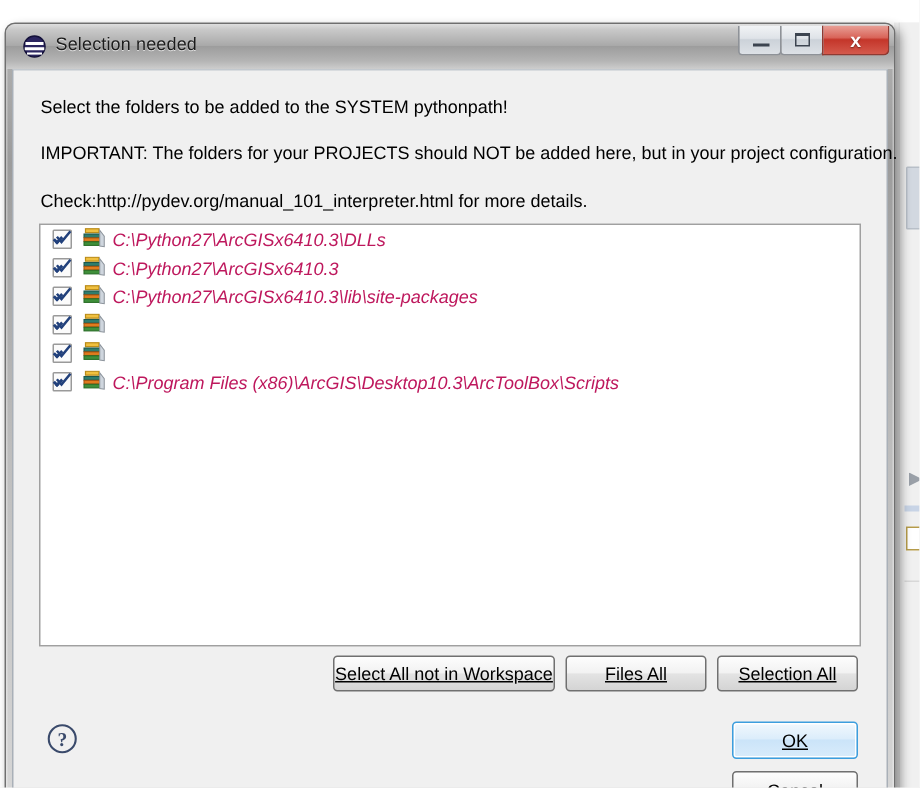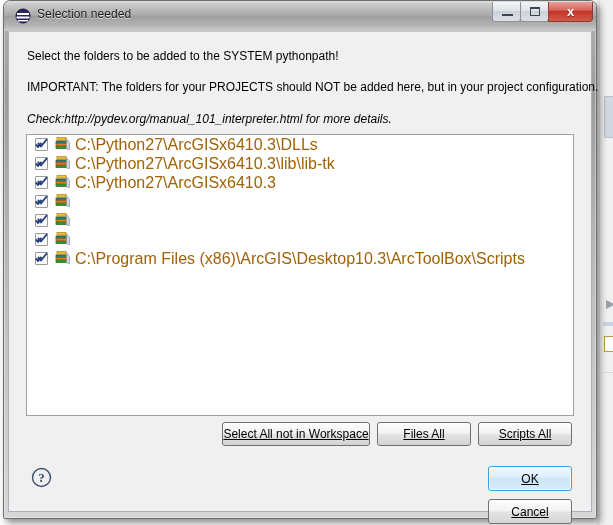--- a/index.html
+++ b/index.html
@@ -14,20 +14,21 @@
     font-family: "Liberation Sans", sans-serif;
     background: #ffffff;
   }
 
   
   #root {
     position: relative;
     width: 613px;
     height: 437px;
     background: #ffffff;
+    margin-top: 15px;
   }
   .bg-window {
     position: absolute;
     left: 596px;
     top: 0;
     width: 17px;
     height: 525px;
     background: #f0f0f0;
     overflow: hidden;
   }
@@ -212,21 +213,21 @@
 
   .msg {
     position: absolute;
     left: 18px;
     font-size: 12px;
     color: #000000;
     white-space: nowrap;
   }
   .msg.line1 { top: 17px; }
   .msg.line2 { top: 48px; }
-  .msg.line3 { top: 80px; font-style: italic; }
+  .msg.line3 { top: 80px; }
 
   
   .listbox {
     position: absolute;
     left: 17px;
     top: 102px;
     width: 548px;
     height: 282px;
     box-sizing: border-box;
     background: #ffffff;
@@ -272,24 +273,25 @@
     height: 11px;
   }
 
   .folder-icon {
     flex: 0 0 auto;
     width: 16px;
     height: 15px;
     margin-right: 5px;
   }
   .row-label {
-    font-size: 16px;
-    color: #a16207;
+    font-size: 12px;
+    color: #be185d;
     white-space: nowrap;
     line-height: 14px;
+    font-style: italic;
   }
 
   
   .mid-buttons {
     position: absolute;
     top: 390px;
     right: 19px;
     display: flex;
     gap: 7px;
   }
@@ -409,50 +411,36 @@
                 <path d="M1.5 5.5 L4 8.4 L9.4 1.8" fill="none" stroke="#22417c" stroke-width="1.7" stroke-linecap="square"></path>
               </svg>
             </span>
             <span class="folder-icon"><svg width="16" height="15" viewBox="0 0 16 15">
                 <rect x="3" y="0.5" width="9" height="2.6" fill="#f0c040" stroke="#b98b18" stroke-width="0.8"></rect>
                 <rect x="2" y="4" width="11" height="2.4" fill="#2e7d6e" stroke="#1d574c" stroke-width="0.7"></rect>
                 <rect x="2" y="6.6" width="11" height="2.4" fill="#e07b1e" stroke="#a8540e" stroke-width="0.7"></rect>
                 <rect x="2" y="9.2" width="11" height="2.4" fill="#3f8f3a" stroke="#276b24" stroke-width="0.7"></rect>
                 <path d="M12.5 1.5 L15.5 5.5 L15.5 12.5 L12.5 12.0 Z" fill="#cfd6de" stroke="#8d949c" stroke-width="0.7"></path>
               </svg></span>
-            <span class="row-label">C:\Python27\ArcGISx6410.3\lib\lib-tk</span>
-          </div>
-          <div class="list-row">
-            <span class="cb">
-              <svg class="tick" viewBox="0 0 11 11">
-                <path d="M1.5 5.5 L4 8.4 L9.4 1.8" fill="none" stroke="#22417c" stroke-width="1.7" stroke-linecap="square"></path>
-              </svg>
-            </span>
-            <span class="folder-icon"><svg width="16" height="15" viewBox="0 0 16 15">
-                <rect x="3" y="0.5" width="9" height="2.6" fill="#f0c040" stroke="#b98b18" stroke-width="0.8"></rect>
-                <rect x="2" y="4" width="11" height="2.4" fill="#2e7d6e" stroke="#1d574c" stroke-width="0.7"></rect>
-                <rect x="2" y="6.6" width="11" height="2.4" fill="#e07b1e" stroke="#a8540e" stroke-width="0.7"></rect>
-                <rect x="2" y="9.2" width="11" height="2.4" fill="#3f8f3a" stroke="#276b24" stroke-width="0.7"></rect>
-                <path d="M12.5 1.5 L15.5 5.5 L15.5 12.5 L12.5 12.0 Z" fill="#cfd6de" stroke="#8d949c" stroke-width="0.7"></path>
-              </svg></span>
             <span class="row-label">C:\Python27\ArcGISx6410.3</span>
           </div>
           <div class="list-row">
             <span class="cb">
               <svg class="tick" viewBox="0 0 11 11">
                 <path d="M1.5 5.5 L4 8.4 L9.4 1.8" fill="none" stroke="#22417c" stroke-width="1.7" stroke-linecap="square"></path>
               </svg>
             </span>
             <span class="folder-icon"><svg width="16" height="15" viewBox="0 0 16 15">
                 <rect x="3" y="0.5" width="9" height="2.6" fill="#f0c040" stroke="#b98b18" stroke-width="0.8"></rect>
                 <rect x="2" y="4" width="11" height="2.4" fill="#2e7d6e" stroke="#1d574c" stroke-width="0.7"></rect>
                 <rect x="2" y="6.6" width="11" height="2.4" fill="#e07b1e" stroke="#a8540e" stroke-width="0.7"></rect>
                 <rect x="2" y="9.2" width="11" height="2.4" fill="#3f8f3a" stroke="#276b24" stroke-width="0.7"></rect>
                 <path d="M12.5 1.5 L15.5 5.5 L15.5 12.5 L12.5 12.0 Z" fill="#cfd6de" stroke="#8d949c" stroke-width="0.7"></path>
               </svg></span>
+            <span class="row-label">C:\Python27\ArcGISx6410.3\lib\site-packages</span>
           </div>
           <div class="list-row">
             <span class="cb">
               <svg class="tick" viewBox="0 0 11 11">
                 <path d="M1.5 5.5 L4 8.4 L9.4 1.8" fill="none" stroke="#22417c" stroke-width="1.7" stroke-linecap="square"></path>
               </svg>
             </span>
             <span class="folder-icon"><svg width="16" height="15" viewBox="0 0 16 15">
                 <rect x="3" y="0.5" width="9" height="2.6" fill="#f0c040" stroke="#b98b18" stroke-width="0.8"></rect>
                 <rect x="2" y="4" width="11" height="2.4" fill="#2e7d6e" stroke="#1d574c" stroke-width="0.7"></rect>
@@ -488,21 +476,21 @@
                 <rect x="2" y="9.2" width="11" height="2.4" fill="#3f8f3a" stroke="#276b24" stroke-width="0.7"></rect>
                 <path d="M12.5 1.5 L15.5 5.5 L15.5 12.5 L12.5 12.0 Z" fill="#cfd6de" stroke="#8d949c" stroke-width="0.7"></path>
               </svg></span>
             <span class="row-label">C:\Program Files (x86)\ArcGIS\Desktop10.3\ArcToolBox\Scripts</span>
           </div>
         </div>
 
       <div class="mid-buttons">
         <div class="btn btn-selallws">Select All not in Workspace</div>
         <div class="btn btn-selall">Files All</div>
-        <div class="btn btn-deselall">Scripts All</div>
+        <div class="btn btn-deselall">Selection All</div>
       </div>
 
       <span class="help-icon">
         <svg width="21" height="21" viewBox="0 0 21 21">
           <circle cx="10.5" cy="10.5" r="9" fill="none" stroke="#3a4a6b" stroke-width="1.4"></circle>
           <text x="10.5" y="15.2" text-anchor="middle" font-family="Liberation Serif, serif" font-size="13" font-weight="bold" fill="#3a4a6b">?</text>
         </svg>
       </span>
 
       <div class="bottom-buttons">

